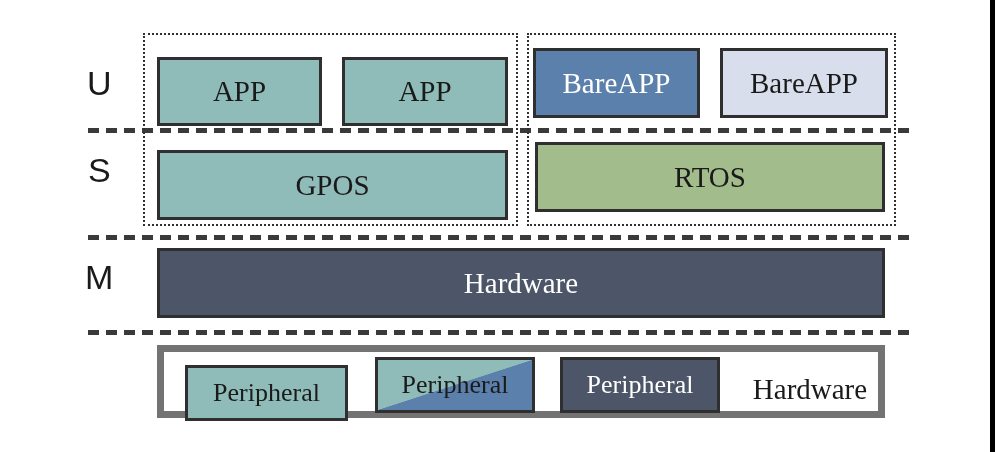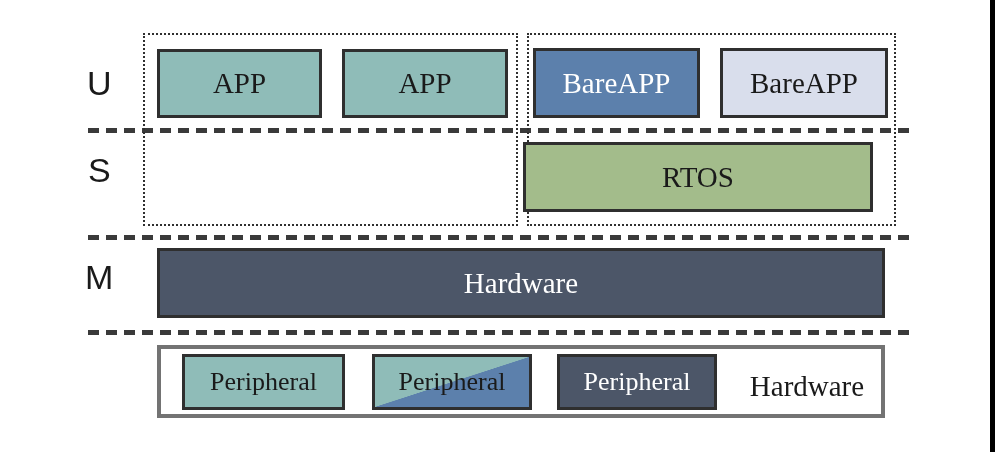--- a/index.html
+++ b/index.html
@@ -18,29 +18,29 @@
   .dotted-group {
     position:absolute; top:33px; height:193px;
     border:2px dotted var(--border,#333); box-sizing:border-box;
   }
   .box {
     position:absolute; box-sizing:border-box;
     border:3px solid var(--border,#333);
     display:flex; align-items:center; justify-content:center;
     font-size:29px; color:var(--text-dark,#1a1a1a);
   }
-  .teal  { background:var(--teal,#8fbcb8); }
+  .teal  { background:var(--teal,#8fbcb8);margin-top:8px; }
   .blue  { background:var(--blue,#5c80ac); color:var(--text-light,#fff); }
   .lblue { background:var(--light-blue,#d9deec); }
   .green { background:var(--green,#a3bc8b); }
   .dark  { background:var(--dark-slate,#4c5668); color:var(--text-light,#fff); }
   .split { background:linear-gradient(to bottom right, var(--teal,#8fbcb8) 49.7%, var(--blue,#5c80ac) 50.3%); }
   .hw-container {
     position:absolute; left:157px; top:345px; width:728px; height:73px;
-    box-sizing:border-box; border:4px solid #737373; background:#fff;
+    box-sizing:border-box; border:7px solid #737373; background:#fff;
   }
   .peripheral { font-size:26px; border-width:3px; }
   .hw-label {
     position:absolute; left:572px; top:0; width:148px; height:74px;
     display:flex; align-items:center; justify-content:center;
     font-size:29px; color:var(--text-dark,#1a1a1a);
   }
   .vline { position:absolute; left:990px; top:0; width:5px; height:452px; background:#000; }
 </style>
 </head>
@@ -65,21 +65,24 @@
   <div class="box teal" style="left:342px; top:49px; width:166px; height:69px;">
       <span>APP</span>
     </div>
   <div class="box blue" style="left:533px; top:48px; width:167px; height:70px;">
       <span>BareAPP</span>
     </div>
   <div class="box lblue" style="left:720px; top:48px; width:168px; height:70px;">
       <span>BareAPP</span>
     </div>
 
-  <div class="box green" style="left:523px; top:142px; width:350px; height:70px;">
+  <div class="box teal" style="left:157px; top:142px; width:351px; height:70px;">
+      <span>GPOS</span>
+    </div>
+  <div class="box green" style="left:535px; top:142px; width:350px; height:70px;">
       <span>RTOS</span>
     </div>
 
   <div class="box dark" style="left:157px; top:248px; width:728px; height:70px;">
       <span>Hardware</span>
     </div>
 
   <div class="hw-container">
     <div class="box teal peripheral" style="left:21px;  top:5px; width:163px; height:56px;">
         <span>Peripheral</span>

